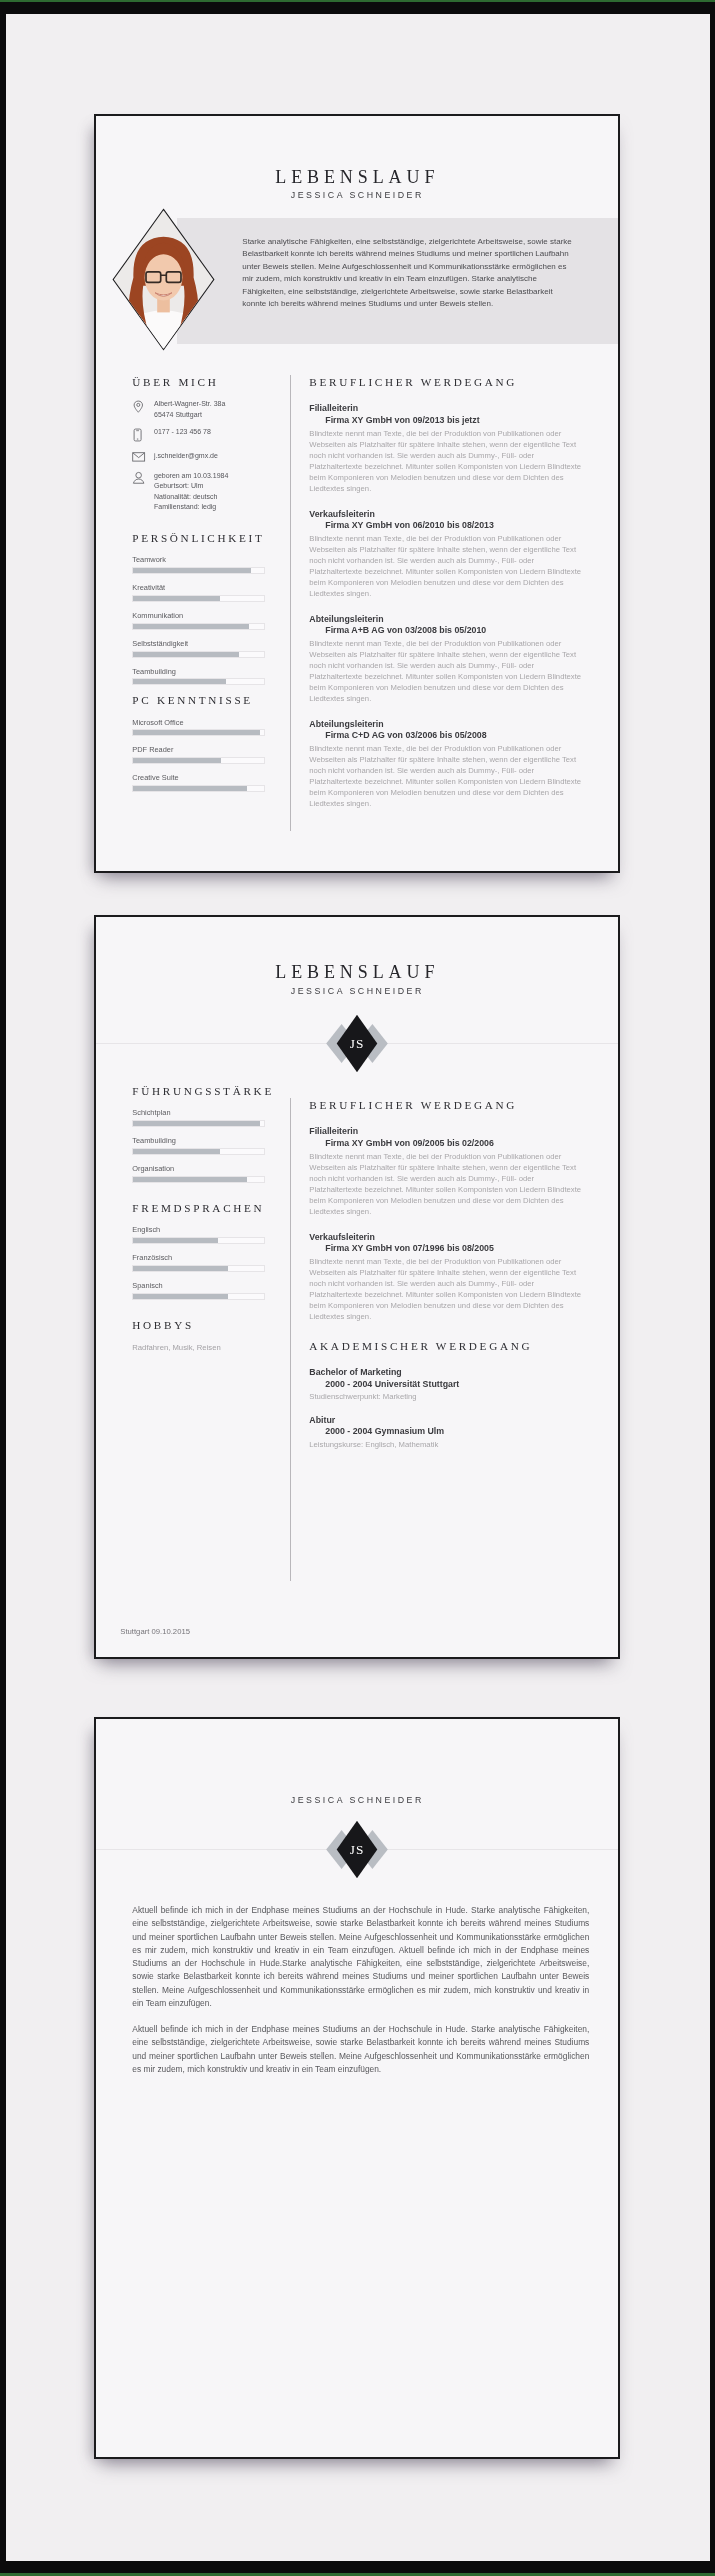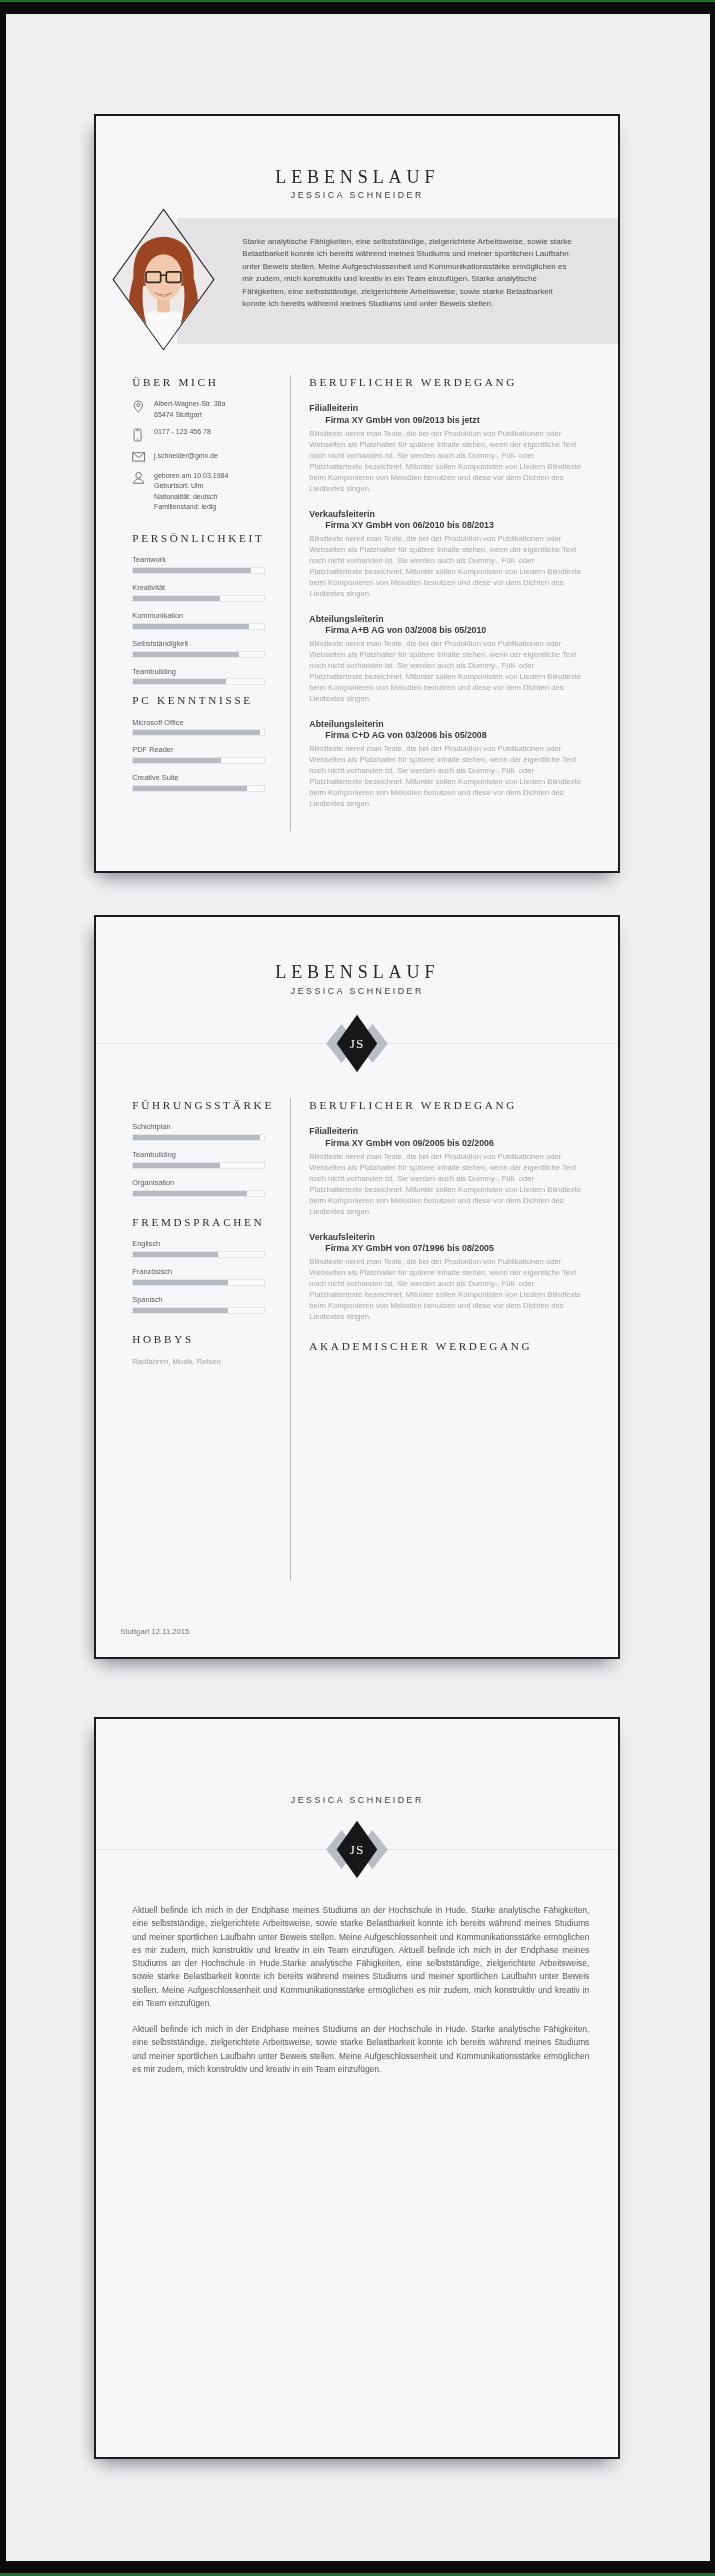--- a/index.html
+++ b/index.html
@@ -273,21 +273,21 @@
     <div class="mono-line" style="top:126px;"></div>
     <svg class="mono" style="top:94px;" viewBox="0 0 120 92">
       <polygon points="16,46 38,18 60,46 38,74" fill="#b9bdc3"></polygon>
       <polygon points="60,46 82,18 104,46 82,74" fill="#b9bdc3"></polygon>
       <polygon points="60,5 89,46 60,87 31,46" fill="#17171a"></polygon>
       <text x="60" y="53" text-anchor="middle">JS</text>
     </svg>
 
     <div class="v-divider" style="top:181px;height:483px;"></div>
 
-    <div class="col-left" style="top:182px;">
+    <div class="col-left" style="top:168px;">
       <div class="sec-h">FÜHRUNGSSTÄRKE</div>
 
       <div class="skill">
         <div class="skill-label">Schichtplan</div>
         <div class="bar">
             <div class="bar-fill" style="width: 97%;"></div>
           </div>
       </div>
       <div class="skill">
         <div class="skill-label">Teambuilding</div>
@@ -336,23 +336,33 @@
         <div class="job-body">Blindtexte nennt man Texte, die bei der Produktion von Publikationen oder Webseiten als Platzhalter für spätere Inhalte stehen, wenn der eigentliche Text noch nicht vorhanden ist. Sie werden auch als Dummy-, Füll- oder Platzhaltertexte bezeichnet. Mitunter sollen Komponisten von Liedern Blindtexte beim Komponieren von Melodien benutzen und diese vor dem Dichten des Liedtextes singen.</div>
       </div>
       <div class="job" style="margin-bottom:18px;">
         <div class="job-title">Verkaufsleiterin</div>
         <div class="job-co">Firma XY GmbH von 07/1996 bis 08/2005</div>
         <div class="job-body">Blindtexte nennt man Texte, die bei der Produktion von Publikationen oder Webseiten als Platzhalter für spätere Inhalte stehen, wenn der eigentliche Text noch nicht vorhanden ist. Sie werden auch als Dummy-, Füll- oder Platzhaltertexte bezeichnet. Mitunter sollen Komponisten von Liedern Blindtexte beim Komponieren von Melodien benutzen und diese vor dem Dichten des Liedtextes singen.</div>
       </div>
 
       <div class="sec-h rc gap-sm">AKADEMISCHER WERDEGANG</div>
 
-    </div>
-
-    <div class="page-footer">Stuttgart 12.11.2015</div>
+      <div class="edu">
+        <div class="job-title">Bachelor of Marketing</div>
+        <div class="job-co">2000 - 2004 Universität Stuttgart</div>
+        <div class="edu-note">Studienschwerpunkt: Marketing</div>
+      </div>
+      <div class="edu">
+        <div class="job-title">Abitur</div>
+        <div class="job-co">2000 - 2004 Gymnasium Ulm</div>
+        <div class="edu-note">Leistungskurse: Englisch, Mathematik</div>
+      </div>
+    </div>
+
+    <div class="page-footer">Stuttgart 09.10.2015</div>
   </div>
 
   <div class="page page3">
     <div class="page-subtitle" style="top:76px;">JESSICA SCHNEIDER</div>
 
     <div class="mono-line" style="top:130px;"></div>
     <svg class="mono" style="top:98px;" viewBox="0 0 120 92">
       <polygon points="16,46 38,18 60,46 38,74" fill="#b9bdc3"></polygon>
       <polygon points="60,46 82,18 104,46 82,74" fill="#b9bdc3"></polygon>
       <polygon points="60,5 89,46 60,87 31,46" fill="#17171a"></polygon>

